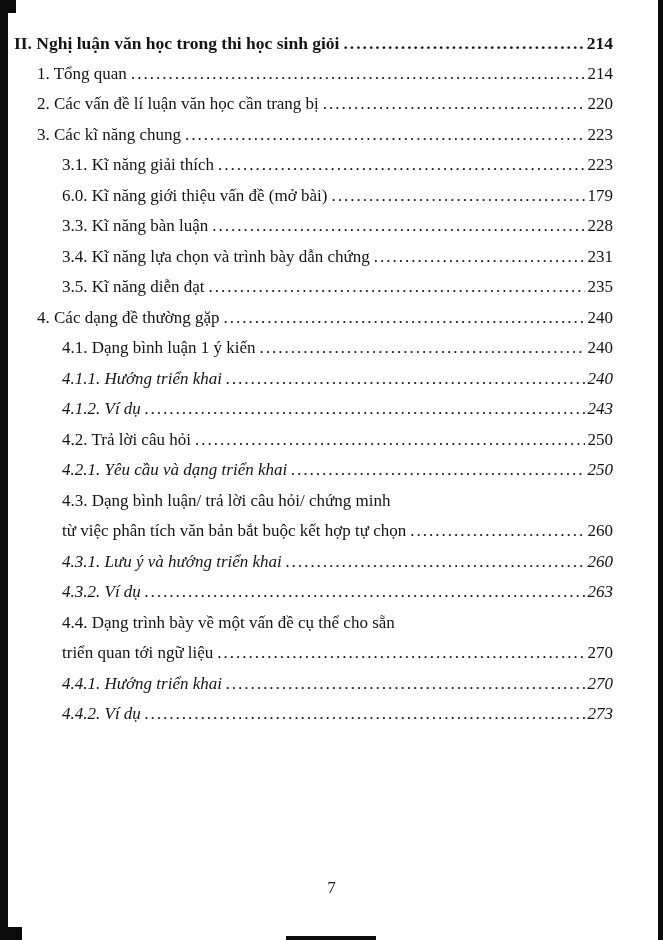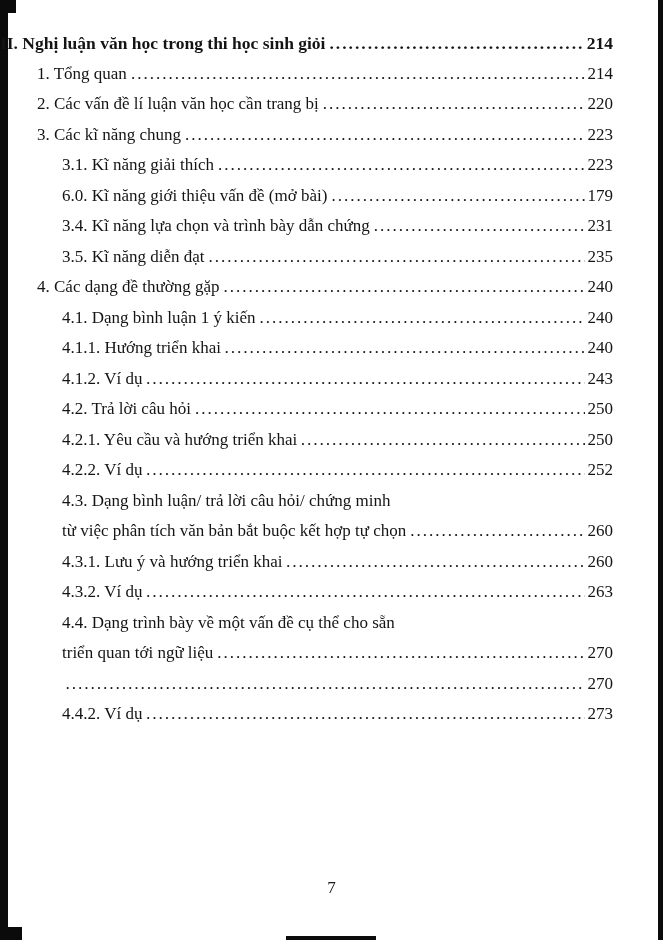--- a/index.html
+++ b/index.html
@@ -32,26 +32,26 @@
     right: 0;
     padding-right: 50px;
   }
   .row {
     display: flex;
     align-items: baseline;
     line-height: 30.5px;
     font-size: 17px;
     white-space: nowrap;
   }
-  .lvl0 { padding-left: 0; }
+  .lvl0 { padding-left: 14px; }
   .lvl1 { padding-left: 37px; justify-content: center; }
   .lvl2 { padding-left: 62px; }
 
   .row.b { font-weight: bold; font-size: 17.5px; }
-  .row.i { }
+  .row.i { font-style: italic; }
 
   .t { flex: 0 0 auto; }
   .leader {
     flex: 1 1 auto;
     overflow: hidden;
     white-space: nowrap;
     margin: 0 3px 0 4px;
     min-width: 10px;
   }
   .leader::after {
@@ -115,20 +115,25 @@
     <span class="leader"></span>
     <span class="pg">223</span>
   </div>
 
   <div class="row lvl2">
     <span class="t">6.0. Kĩ năng giới thiệu vấn đề (mở bài)</span>
     <span class="leader"></span>
     <span class="pg">179</span>
   </div>
 
+  <div class="row lvl2">
+    <span class="t">3.3. Kĩ năng bàn luận</span>
+    <span class="leader"></span>
+    <span class="pg">228</span>
+  </div>
 
   <div class="row lvl2">
     <span class="t">3.4. Kĩ năng lựa chọn và trình bày dẫn chứng</span>
     <span class="leader"></span>
     <span class="pg">231</span>
   </div>
 
   <div class="row lvl2">
     <span class="t">3.5. Kĩ năng diễn đạt</span>
     <span class="leader"></span>
@@ -159,30 +164,25 @@
     <span class="pg">243</span>
   </div>
 
   <div class="row lvl2">
     <span class="t">4.2. Trả lời câu hỏi</span>
     <span class="leader"></span>
     <span class="pg">250</span>
   </div>
 
   <div class="row lvl2 i">
-    <span class="t">4.2.1. Yêu cầu và hướng triển khai</span>
+    <span class="t">4.2.1. Yêu cầu và dạng triển khai</span>
     <span class="leader"></span>
     <span class="pg">250</span>
   </div>
 
-  <div class="row lvl2 i">
-    <span class="t">4.2.2. Ví dụ</span>
-    <span class="leader"></span>
-    <span class="pg">252</span>
-  </div>
 
   <div class="row lvl2">
     <span class="t">4.3. Dạng bình luận/ trả lời câu hỏi/ chứng minh</span>
   </div>
 
   <div class="row lvl2">
     <span class="t">từ việc phân tích văn bản bắt buộc kết hợp tự chọn</span>
     <span class="leader"></span>
     <span class="pg">260</span>
   </div>
@@ -203,20 +203,21 @@
     <span class="t">4.4. Dạng trình bày về một vấn đề cụ thể cho sẵn</span>
   </div>
 
   <div class="row lvl2">
     <span class="t">triển quan tới ngữ liệu</span>
     <span class="leader"></span>
     <span class="pg">270</span>
   </div>
 
   <div class="row lvl2 i">
+    <span class="t">4.4.1. Hướng triển khai</span>
     <span class="leader"></span>
     <span class="pg">270</span>
   </div>
 
   <div class="row lvl2 i">
     <span class="t">4.4.2. Ví dụ</span>
     <span class="leader"></span>
     <span class="pg">273</span>
   </div>
 

